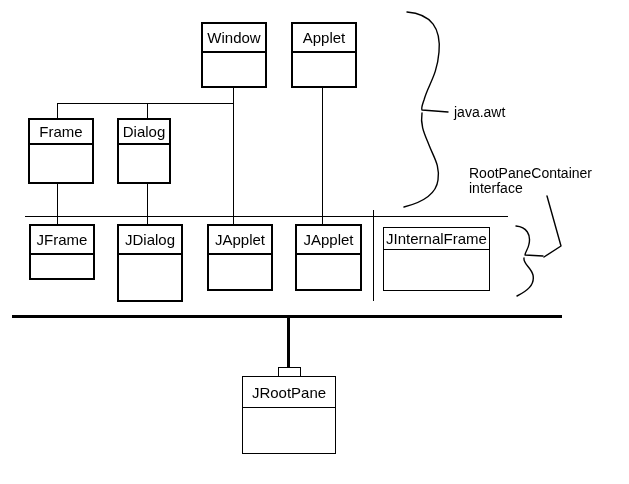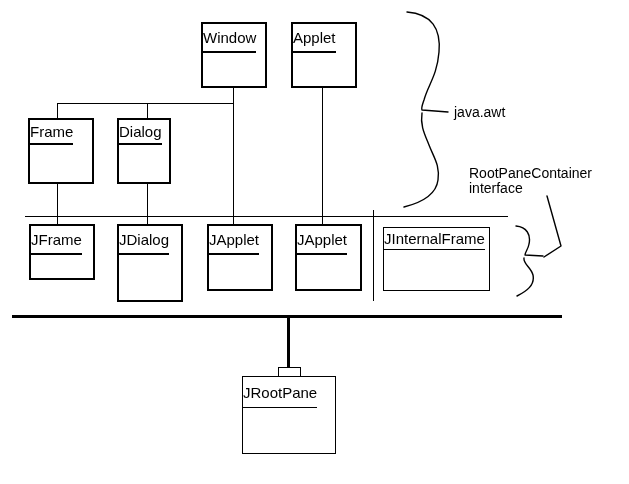--- a/index.html
+++ b/index.html
@@ -15,20 +15,21 @@
     font-family: "Liberation Sans", sans-serif;
     color: #000000;
     overflow: hidden;
   }
   .box {
     position: absolute;
     box-sizing: border-box;
     border: 2px solid #000000;
     background: #ffffff;
     display: flex;
+    flex-direction: column;
     z-index: 2;
   }
   .box .box-title {
     flex: none;
     box-sizing: content-box;
     height: 27px;
     border-bottom: 2px solid #000000;
     display: flex;
     align-items: center;
     justify-content: center;

